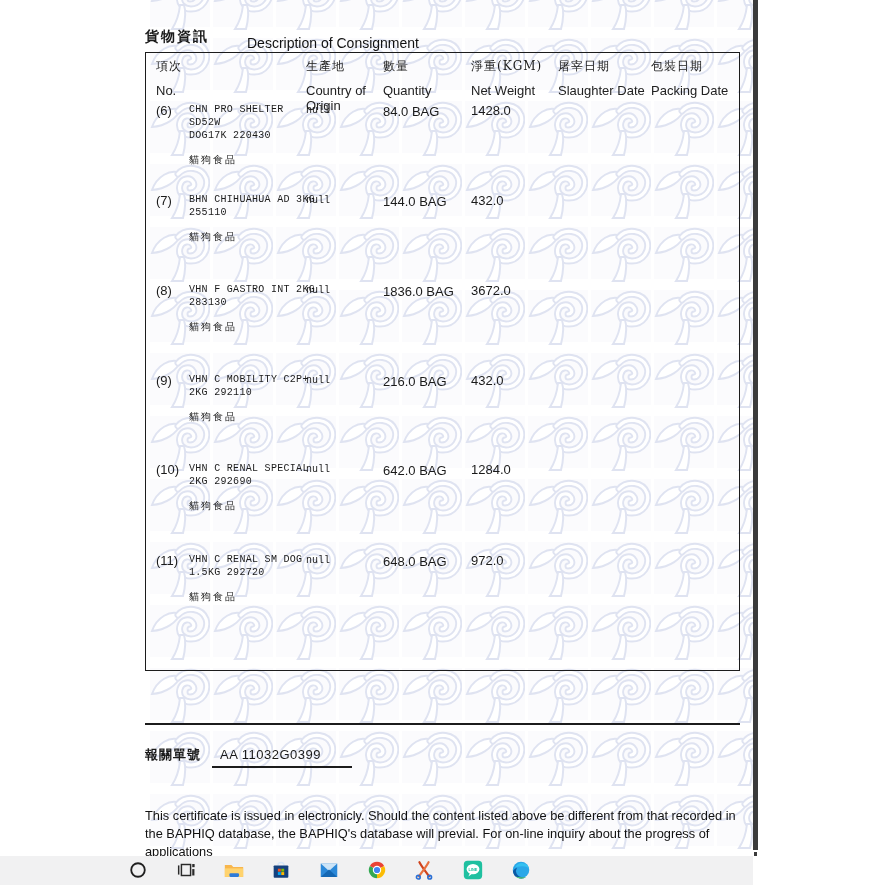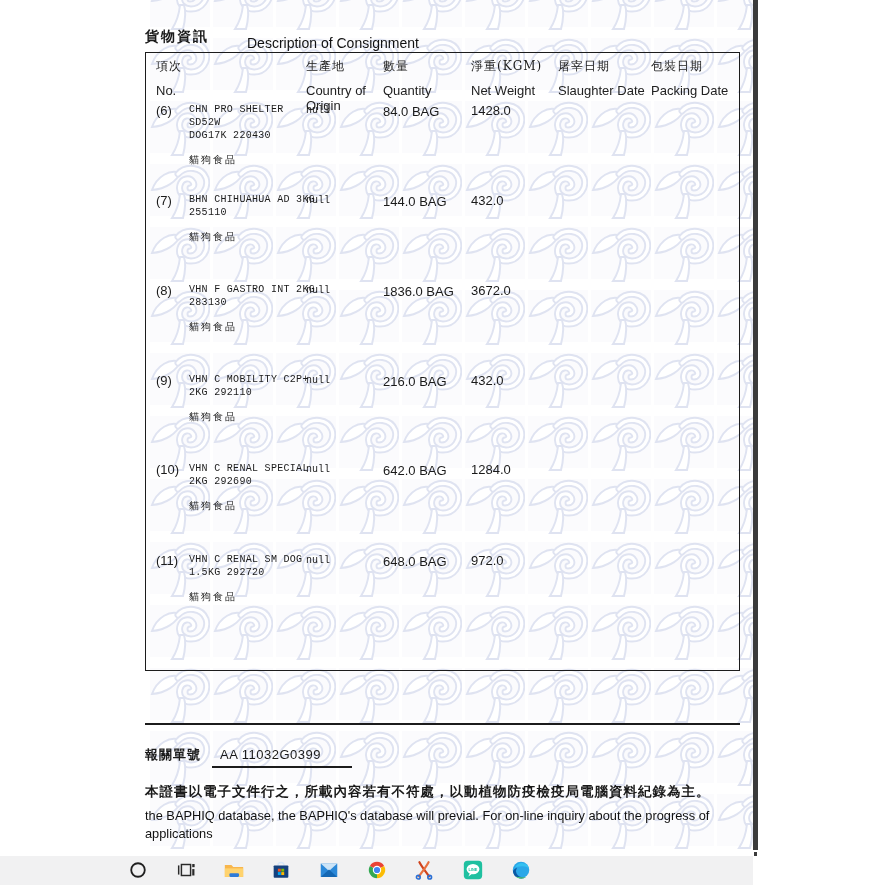--- a/index.html
+++ b/index.html
@@ -606,23 +606,23 @@
     </div>
 
   </div>
 
   <div class="bottom-rule"></div>
 
   <div class="decl-label cjk">報關單號</div>
   <div class="decl-value">AA  11032G0399</div>
   <div class="decl-underline"></div>
 
-  <div class="notice-cn cjk">本證書以電子文件行之，所載內容若有不符處，以動植物防疫檢疫局電腦資料紀錄為主。</div>
 
   <div class="notice-en">
+    <div>This certificate is issued in electronicly. Should the content listed above be different from that recorded in</div>
     <div>the BAPHIQ database, the BAPHIQ's database will previal. For on-line inquiry about the progress of</div>
     <div>applications</div>
   </div>
 
 </div>
 
 <div id="edge-bar"></div>
 <div id="edge-dot"></div>
 <div id="right-blank"></div>
 

